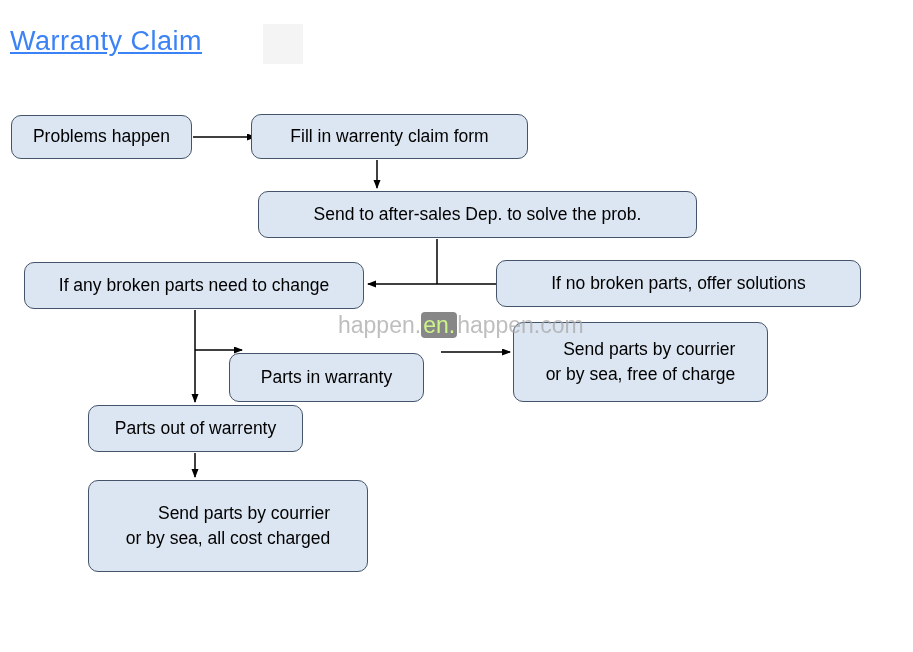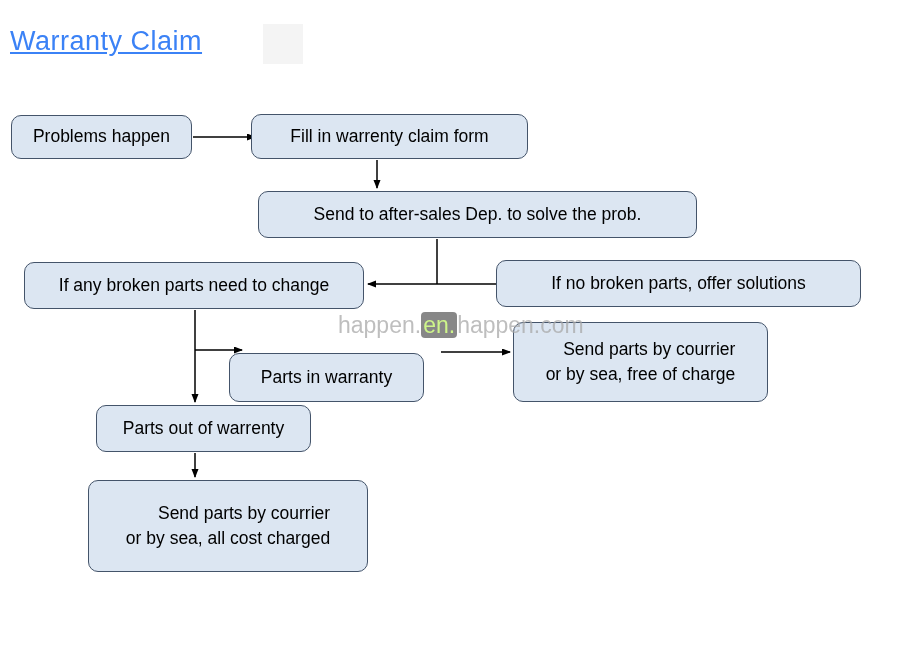--- a/index.html
+++ b/index.html
@@ -49,21 +49,21 @@
     padding: 2px 8px;
     z-index: 2;
   }
   #node-problems     { left: 11px;  top: 115px; width: 181px; height: 44px; }
   #node-fill-form    { left: 251px; top: 114px; width: 277px; height: 45px; }
   #node-send-dep     { left: 258px; top: 191px; width: 439px; height: 47px; }
   #node-broken       { left: 24px;  top: 262px; width: 340px; height: 47px; }
   #node-no-broken    { left: 496px; top: 260px; width: 365px; height: 47px; }
   #node-in-warranty  { left: 229px; top: 325px; width: 195px; height: 49px; margin-top: 28px; }
   #node-free-charge  { left: 513px; top: 322px; width: 255px; height: 80px; }
-  #node-out-warranty { left: 96px;  top: 405px; width: 215px; height: 47px; }
+  #node-out-warranty { left: 88px;  top: 405px; width: 215px; height: 47px; }
   #node-cost-charged { left: 88px;  top: 480px; width: 280px; height: 92px; }
   #arrow-layer {
     position: absolute;
     left: 0; top: 0;
     width: 913px;
     height: 652px;
     z-index: 1;
   }
   .watermark {
     position: absolute;

